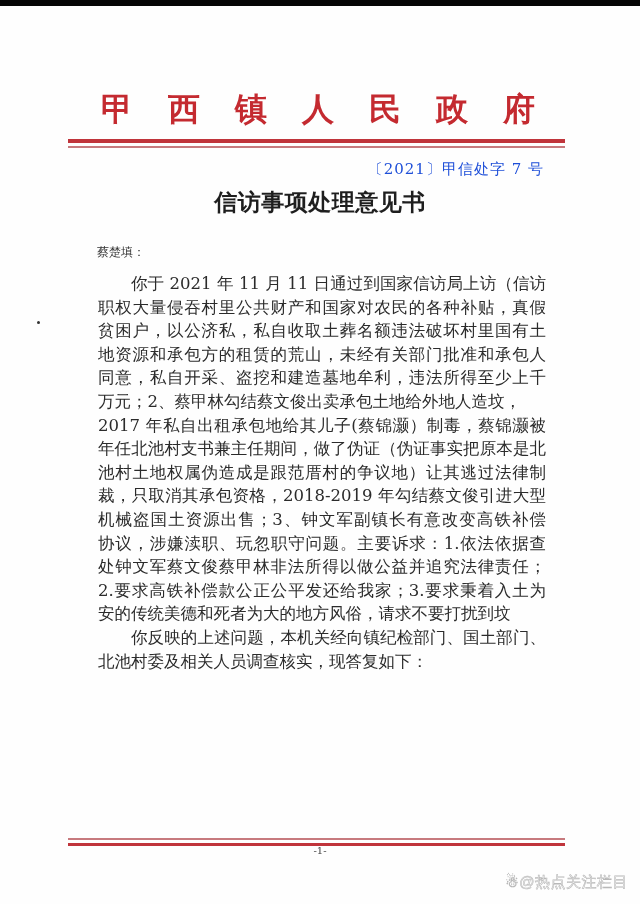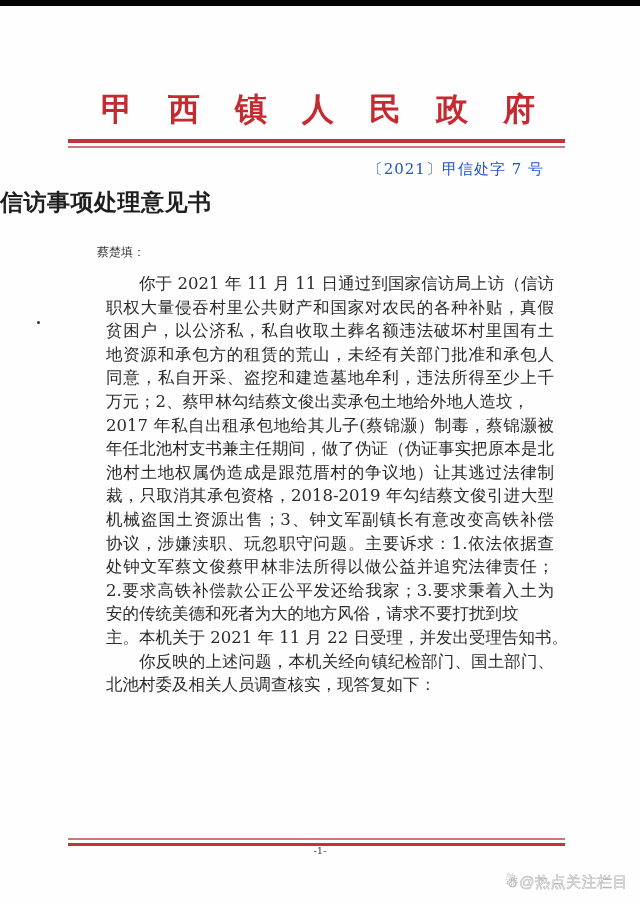--- a/index.html
+++ b/index.html
@@ -17,30 +17,30 @@
     font-size: 32px; font-weight: bold; color: #c42a30; letter-spacing: 0;
   }
   .letterhead span { display: inline-block; width: 34px; text-align: center; }
   .rule-thick { position: absolute; left: 68px; width: 497px; background: #c0343b; }
   .rule-thin { position: absolute; left: 68px; width: 497px; background: #c77a7e; }
   .docno {
     position: absolute; right: 96px; top: 160px;
     font-size: 15px; color: #1d4ed8; letter-spacing: 1px;
   }
   .title {
-    position: absolute; left: 0; width: 640px; top: 187px; text-align: left;
+    position: absolute; left: 0; width: 640px; top: 187px; text-align: center;
     font-family: "DejaVu Sans", "Liberation Sans", sans-serif;
     font-size: 23px; font-weight: bold; color: #1e1e1e; letter-spacing: 0.5px;
   }
   .salutation {
     position: absolute; left: 97px; top: 244px;
     font-size: 12px; color: #333;
   }
   .body {
-    position: absolute; left: 106px; top: 272px; width: 448px;
+    position: absolute; left: 98px; top: 272px; width: 448px;
   }
   .line {
     display: block; height: 23.6px; line-height: 23.6px;
     font-size: 16.5px; color: #2b2b2b; white-space: nowrap;
     text-align: justify; text-align-last: justify;
   }
   .line.indent { padding-left: 33px; }
   .line.last { text-align-last: left; }
   .footer-thin { top: 838px; height: 2px; }
   .footer-thick { top: 843px; height: 3px; }
@@ -92,21 +92,20 @@
   <span class="line last">万元；2、蔡甲林勾结蔡文俊出卖承包土地给外地人造坟，</span>
   <span class="line">2017 年私自出租承包地给其儿子(蔡锦灏）制毒，蔡锦灏被</span>
   <span class="line">年任北池村支书兼主任期间，做了伪证（伪证事实把原本是北</span>
   <span class="line">池村土地权属伪造成是跟范厝村的争议地）让其逃过法律制</span>
   <span class="line">裁，只取消其承包资格，2018-2019 年勾结蔡文俊引进大型</span>
   <span class="line">机械盗国土资源出售；3、钟文军副镇长有意改变高铁补偿</span>
   <span class="line">协议，涉嫌渎职、玩忽职守问题。主要诉求：1.依法依据查</span>
   <span class="line">处钟文军蔡文俊蔡甲林非法所得以做公益并追究法律责任；</span>
   <span class="line">2.要求高铁补偿款公正公平发还给我家；3.要求秉着入土为</span>
   <span class="line last">安的传统美德和死者为大的地方风俗，请求不要打扰到坟</span>
-  <span class="line">主。本机关于 2021 年 11 月 22 日受理，并发出受理告知书。</span>
   <span class="line indent">你反映的上述问题，本机关经向镇纪检部门、国土部门、</span>
   <span class="line last">北池村委及相关人员调查核实，现答复如下：</span>
 </div>
 
 <div class="rule-thin footer-thin"></div>
 <div class="rule-thick footer-thick"></div>
 
 <div class="pageno">-1-</div>
 
 <div class="watermark">

